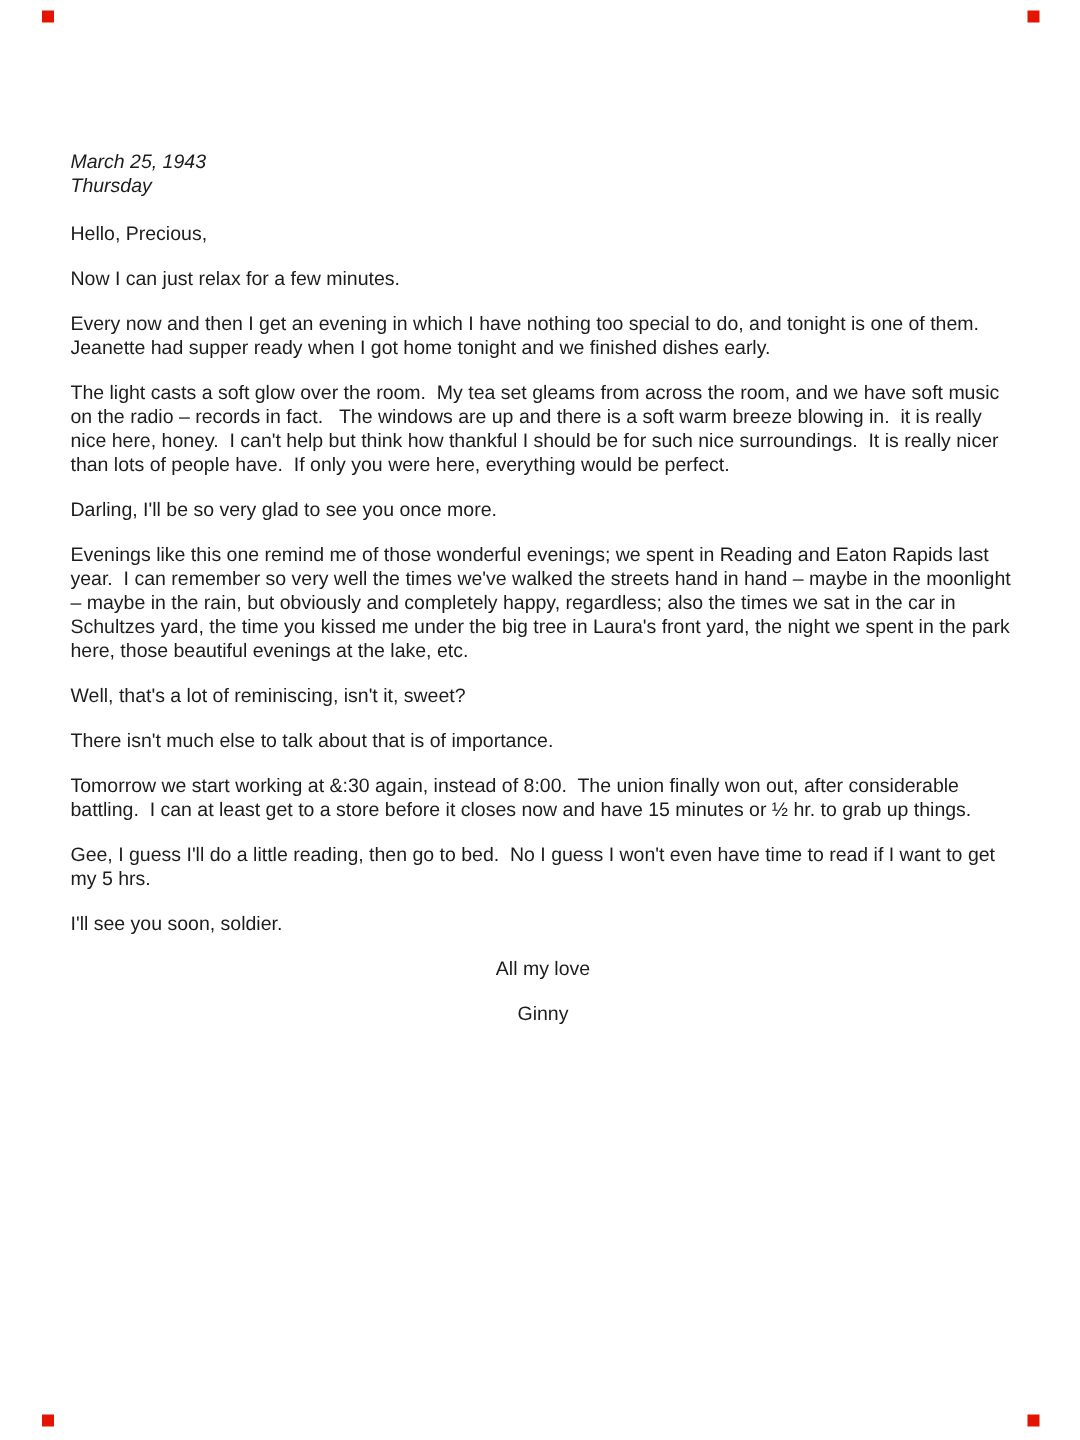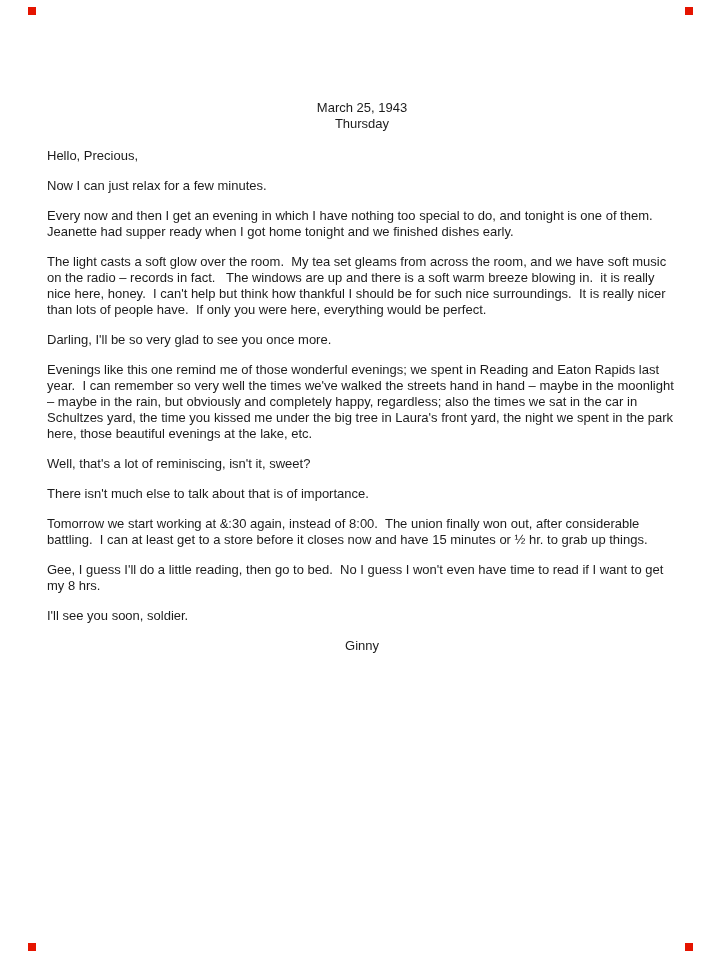--- a/index.html
+++ b/index.html
@@ -16,21 +16,22 @@
     color: #1c1c1c;
   }
   .letter {
     width: 630px;
     margin-left: 47px;
     padding-top: 100px;
     font-size: 13px;
     line-height: 16px;
   }
   .date-block {
-    text-align: center;
+    text-align: left;
+    font-style: italic;
   }
   .date-block div {
     white-space: pre;
   }
   .salutation {
     margin: 16px 0 14px 0;
     white-space: pre-wrap;
   }
   p.para {
     margin: 0 0 14px 0;
@@ -64,17 +65,18 @@
   <div class="salutation">Hello, Precious,</div>
 
   <p class="para">Now I can just relax for a few minutes.</p>
   <p class="para">Every now and then I get an evening in which I have nothing too special to do, and tonight is one of them.  Jeanette had supper ready when I got home tonight and we finished dishes early.</p>
   <p class="para">The light casts a soft glow over the room.  My tea set gleams from across the room, and we have soft music on the radio – records in fact.   The windows are up and there is a soft warm breeze blowing in.  it is really nice here, honey.  I can't help but think how thankful I should be for such nice surroundings.  It is really nicer than lots of people have.  If only you were here, everything would be perfect.</p>
   <p class="para">Darling, I'll be so very glad to see you once more.</p>
   <p class="para">Evenings like this one remind me of those wonderful evenings; we spent in Reading and Eaton Rapids last year.  I can remember so very well the times we've walked the streets hand in hand – maybe in the moonlight – maybe in the rain, but obviously and completely happy, regardless; also the times we sat in the car in Schultzes yard, the time you kissed me under the big tree in Laura's front yard, the night we spent in the park here, those beautiful evenings at the lake, etc.</p>
   <p class="para">Well, that's a lot of reminiscing, isn't it, sweet?</p>
   <p class="para">There isn't much else to talk about that is of importance.</p>
   <p class="para">Tomorrow we start working at &amp;:30 again, instead of 8:00.  The union finally won out, after considerable battling.  I can at least get to a store before it closes now and have 15 minutes or ½ hr. to grab up things.</p>
-  <p class="para">Gee, I guess I'll do a little reading, then go to bed.  No I guess I won't even have time to read if I want to get my 8 hrs.</p>
+  <p class="para">Gee, I guess I'll do a little reading, then go to bed.  No I guess I won't even have time to read if I want to get my 5 hrs.</p>
   <p class="para">I'll see you soon, soldier.</p>
 
+  <div class="closing">All my love</div>
   <div class="signature">Ginny</div>
 </div>
 
 </body></html>

